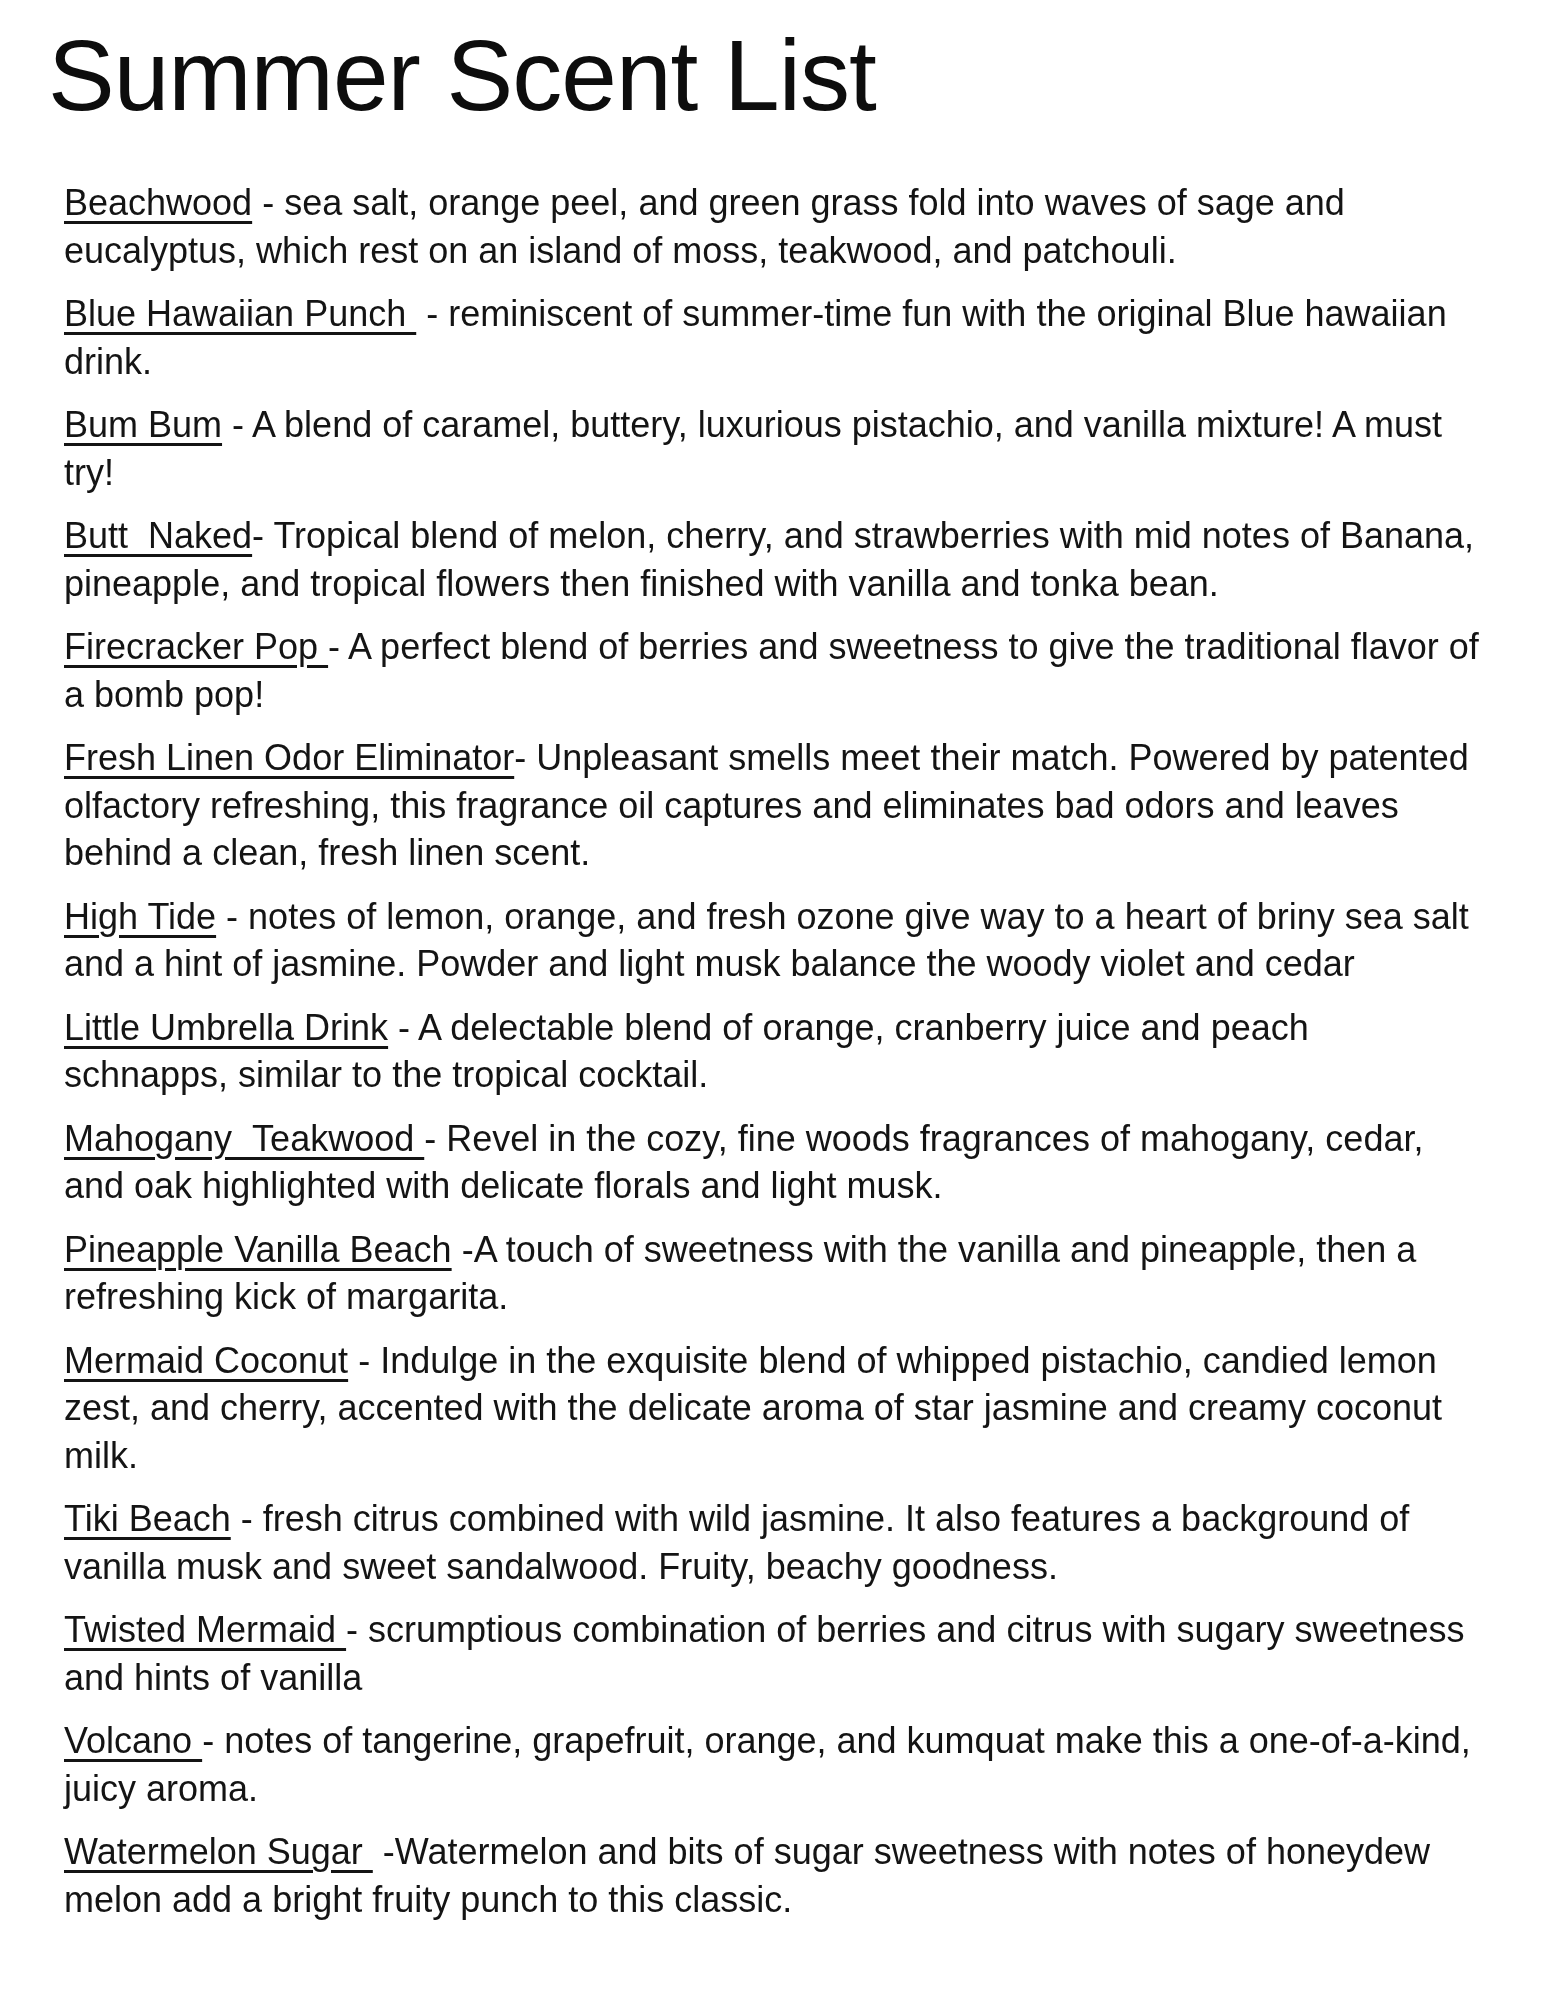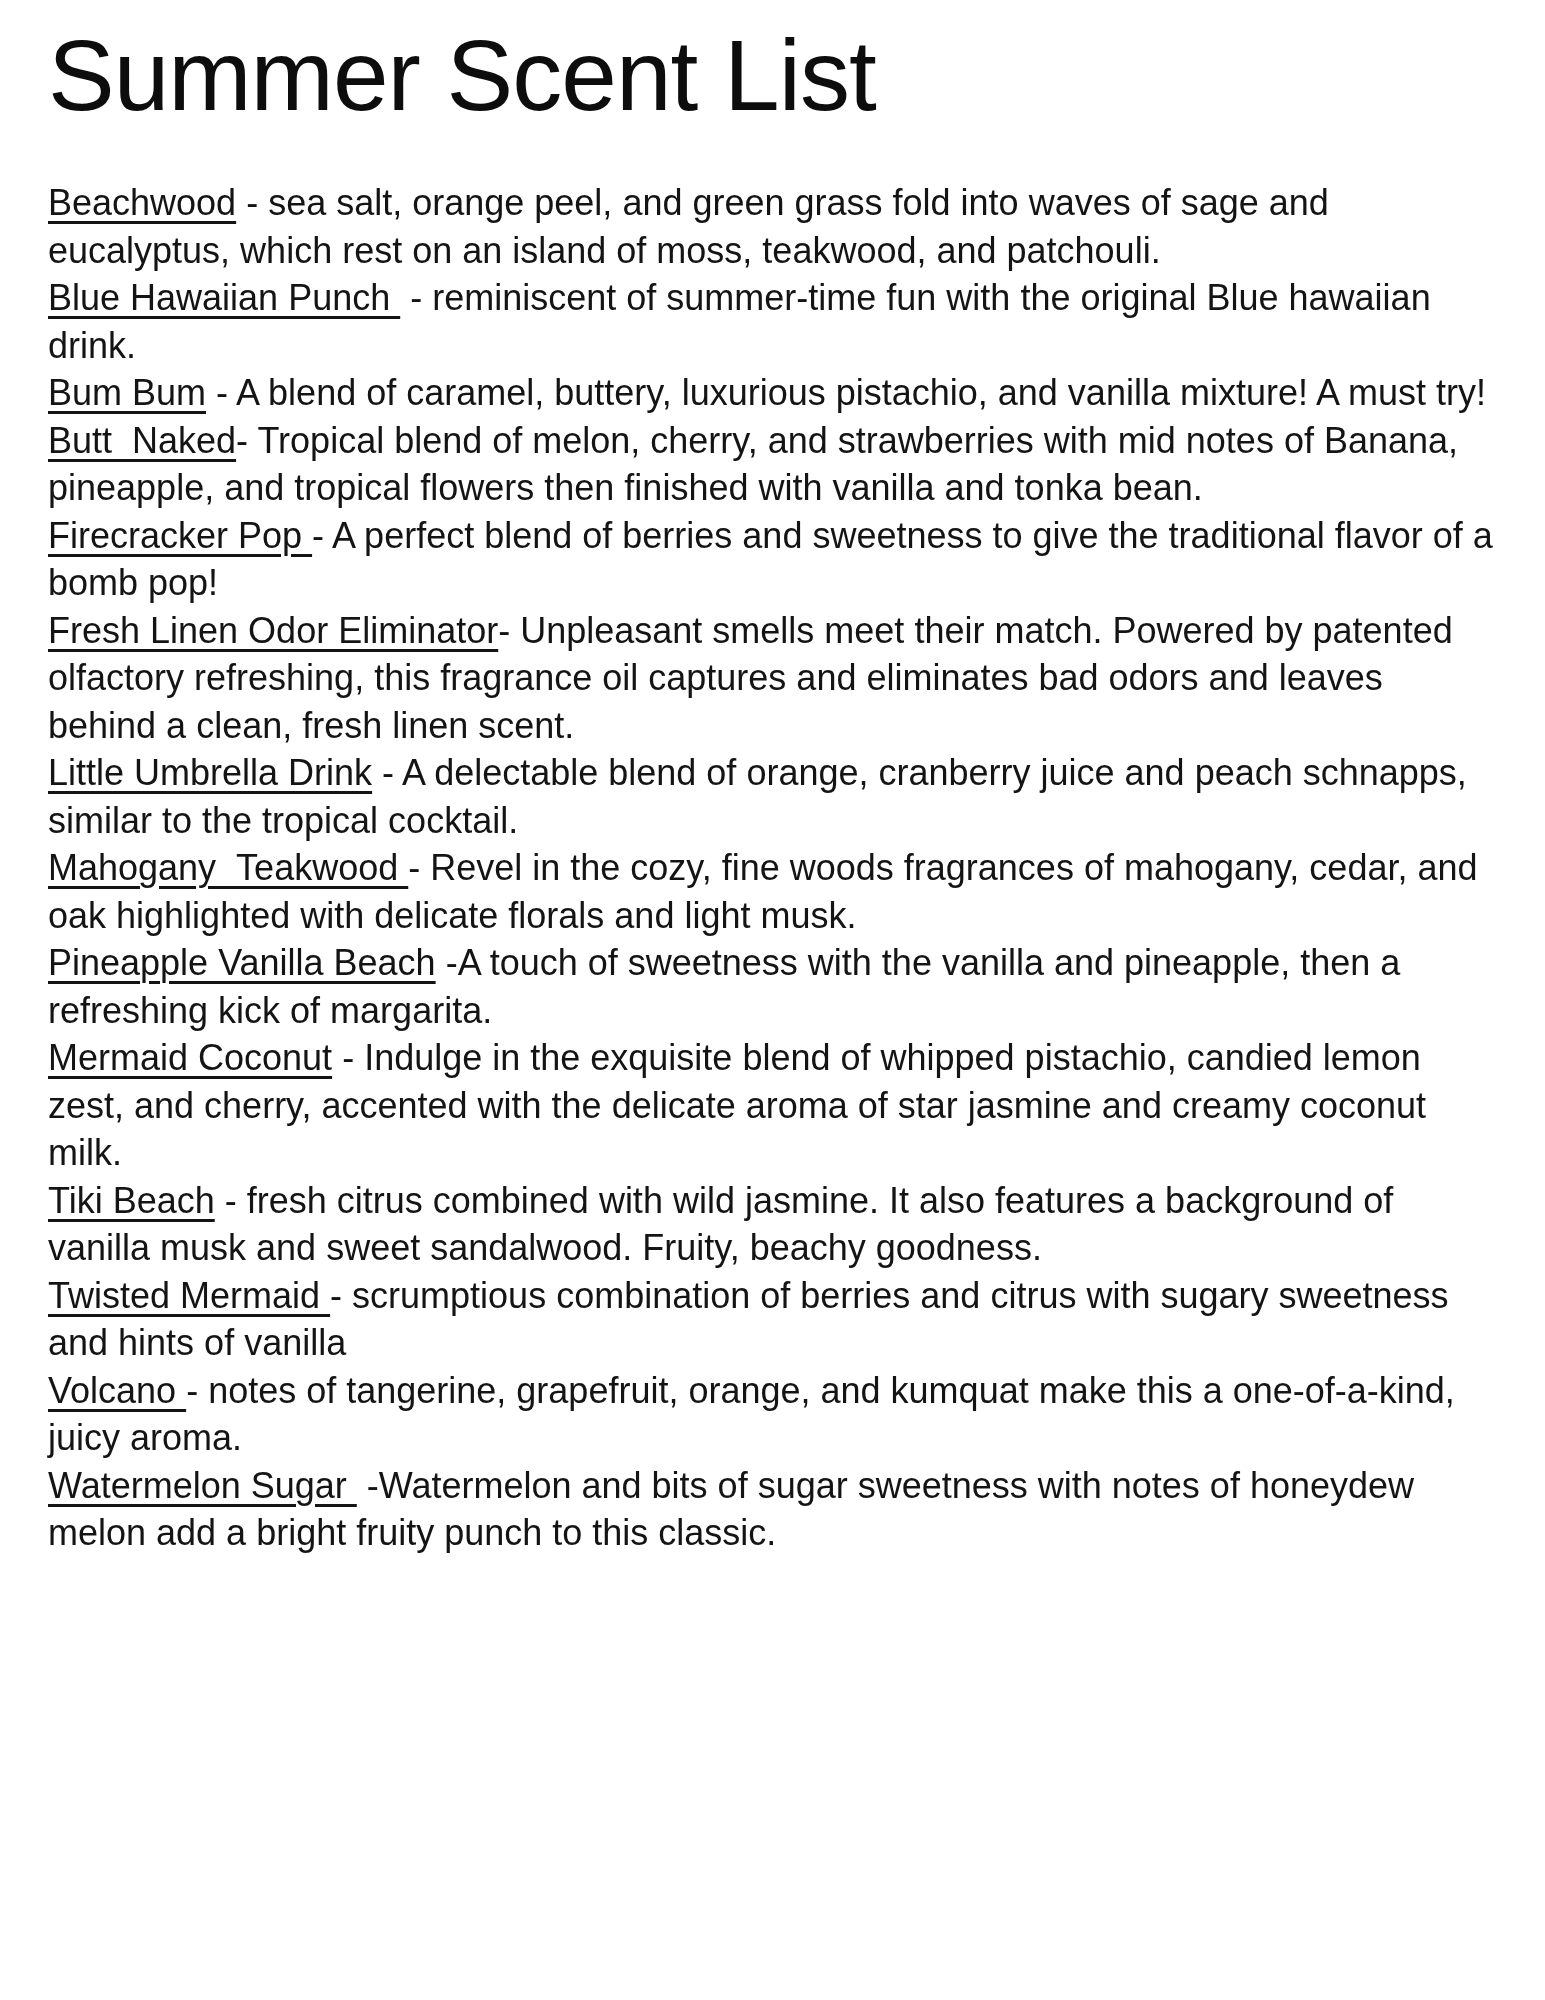--- a/index.html
+++ b/index.html
@@ -23,21 +23,21 @@
   .doc-title {
     font-size: 100px;
     line-height: 110px;
     font-weight: 400;
     text-align: left;
     margin: 0 0 49px 0;
     letter-spacing: -1px;
     color: #0d0d0d;
   }
   .scent-list p.scent-entry {
-    margin: 0;
+    margin: 16px;
     font-size: 36px;
     line-height: 47.5px;
     white-space: pre-wrap;
     color: #141414;
   }
   .scent-name {
     text-decoration: underline;
     text-decoration-thickness: 2.5px;
     text-underline-offset: 6px;
   }
@@ -47,20 +47,21 @@
 
 <div class="page">
   <h1 class="doc-title">Summer Scent List</h1>
   <div class="scent-list">
       <p class="scent-entry"><span class="scent-name">Beachwood</span> - <span>sea salt, orange peel, and green grass fold into waves of sage and eucalyptus, which rest on an island of moss, teakwood, and patchouli.</span></p>
       <p class="scent-entry"><span class="scent-name">Blue Hawaiian Punch&nbsp;</span> - <span>reminiscent of summer-time fun with the original Blue hawaiian drink.</span></p>
       <p class="scent-entry"><span class="scent-name">Bum Bum</span> - <span>A blend of caramel, buttery, luxurious pistachio, and vanilla mixture! A must try!</span></p>
       <p class="scent-entry"><span class="scent-name">Butt&nbsp;&nbsp;Naked</span>- <span>Tropical blend of melon, cherry, and strawberries with mid notes of Banana, pineapple, and tropical flowers then finished with vanilla and tonka bean.</span></p>
       <p class="scent-entry"><span class="scent-name">Firecracker Pop&nbsp;</span>- <span>A perfect blend of berries and sweetness to give the traditional flavor of a bomb pop!</span></p>
       <p class="scent-entry"><span class="scent-name">Fresh Linen Odor Eliminator</span>- <span>Unpleasant smells meet their match. Powered by patented olfactory refreshing, this fragrance oil captures and eliminates bad odors and leaves behind a clean, fresh linen scent.</span></p>
+      <p class="scent-entry"><span class="scent-name">High Tide</span> - <span>notes of lemon, orange, and fresh ozone give way to a heart of briny sea salt and a hint of jasmine. Powder and light musk balance the woody violet and cedar</span></p>
       <p class="scent-entry"><span class="scent-name">Little Umbrella Drink</span> - <span>A delectable blend of orange, cranberry juice and peach schnapps, similar to the tropical cocktail.</span></p>
       <p class="scent-entry"><span class="scent-name">Mahogany&nbsp;&nbsp;Teakwood&nbsp;</span>- <span>Revel in the cozy, fine woods fragrances of mahogany, cedar, and oak highlighted with delicate florals and light musk.</span></p>
       <p class="scent-entry"><span class="scent-name">Pineapple Vanilla Beach</span> -<span>A touch of sweetness with the vanilla and pineapple, then a refreshing kick of margarita.</span></p>
       <p class="scent-entry"><span class="scent-name">Mermaid Coconut</span> - <span>Indulge in the exquisite blend of whipped pistachio, candied lemon zest, and cherry, accented with the delicate aroma of star jasmine and creamy coconut milk.</span></p>
       <p class="scent-entry"><span class="scent-name">Tiki Beach</span> - <span>fresh citrus combined with wild jasmine. It also features a background of vanilla musk and sweet sandalwood. Fruity, beachy goodness.</span></p>
       <p class="scent-entry"><span class="scent-name">Twisted Mermaid&nbsp;</span>- <span>scrumptious combination of berries and citrus with sugary sweetness and hints of vanilla</span></p>
       <p class="scent-entry"><span class="scent-name">Volcano&nbsp;</span>- <span>notes of tangerine, grapefruit, orange, and kumquat make this a one-of-a-kind, juicy aroma.</span></p>
       <p class="scent-entry"><span class="scent-name">Watermelon Sugar&nbsp;</span> -<span>Watermelon and bits of sugar sweetness with notes of honeydew melon add a bright fruity punch to this classic.</span></p>
     </div>
 </div>

